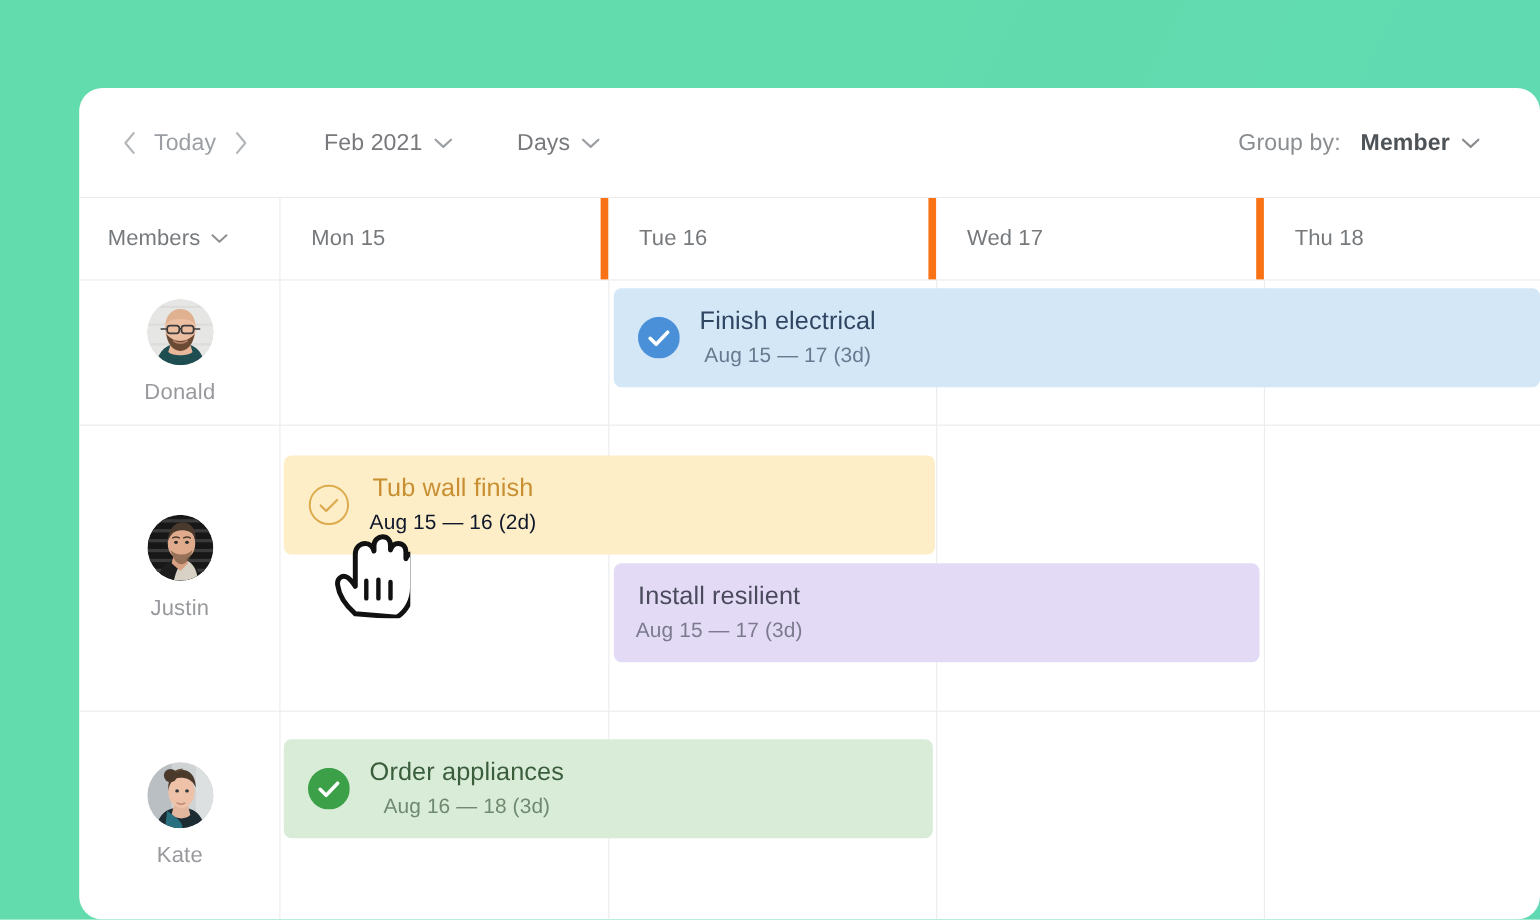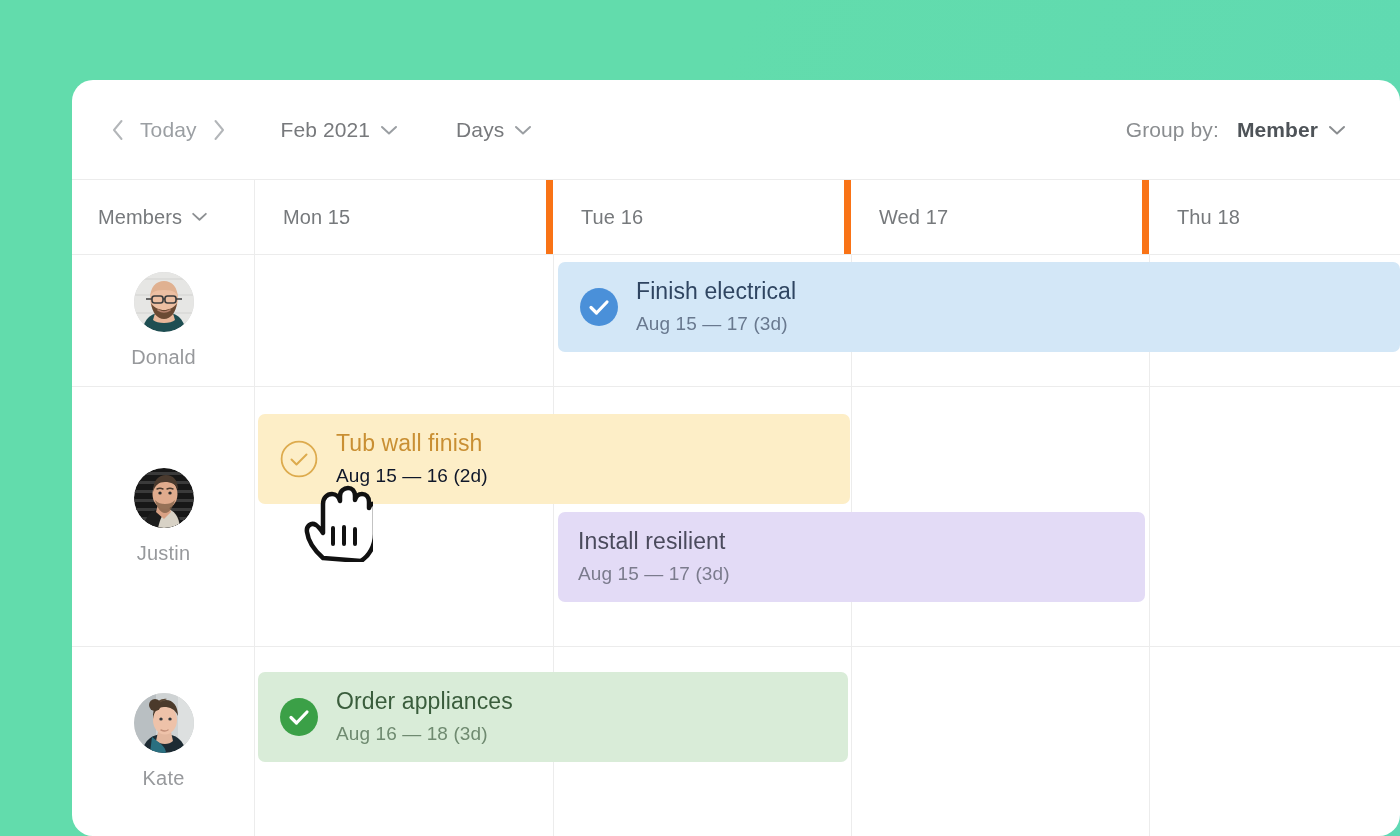--- a/index.html
+++ b/index.html
@@ -77,21 +77,21 @@
     cursor: pointer;
     white-space: nowrap;
   }
   .dd-label {
     font-size: 21px;
     color: #77797c;
     letter-spacing: 0.1px;
   }
   .dd-chevron { margin-left: 10px; display: flex; align-items: center; }
 
-  #dd-month { margin-left: 48px; }
+  #dd-month { margin-left: 62px; }
   #dd-scale { margin-left: 58px; }
 
   .tb-right {
     position: absolute;
     right: 54px;
     top: 0;
     height: 100px;
     display: flex;
     align-items: center;
   }
@@ -196,20 +196,21 @@
     letter-spacing: 0.2px;
   }
 
   
   .task {
     position: absolute;
     border-radius: 7px;
     display: flex;
     align-items: center;
     overflow: hidden;
+    text-align: center;
   }
 
   .task-check {
     flex: 0 0 auto;
     margin-left: 22px;
     margin-right: 18px;
     width: 38px;
     height: 38px;
     display: flex;
     align-items: center;

